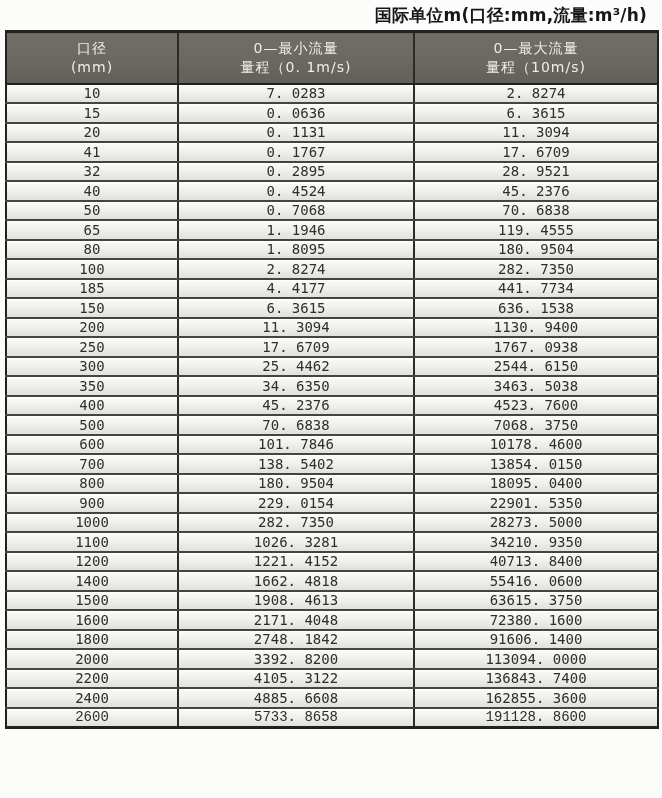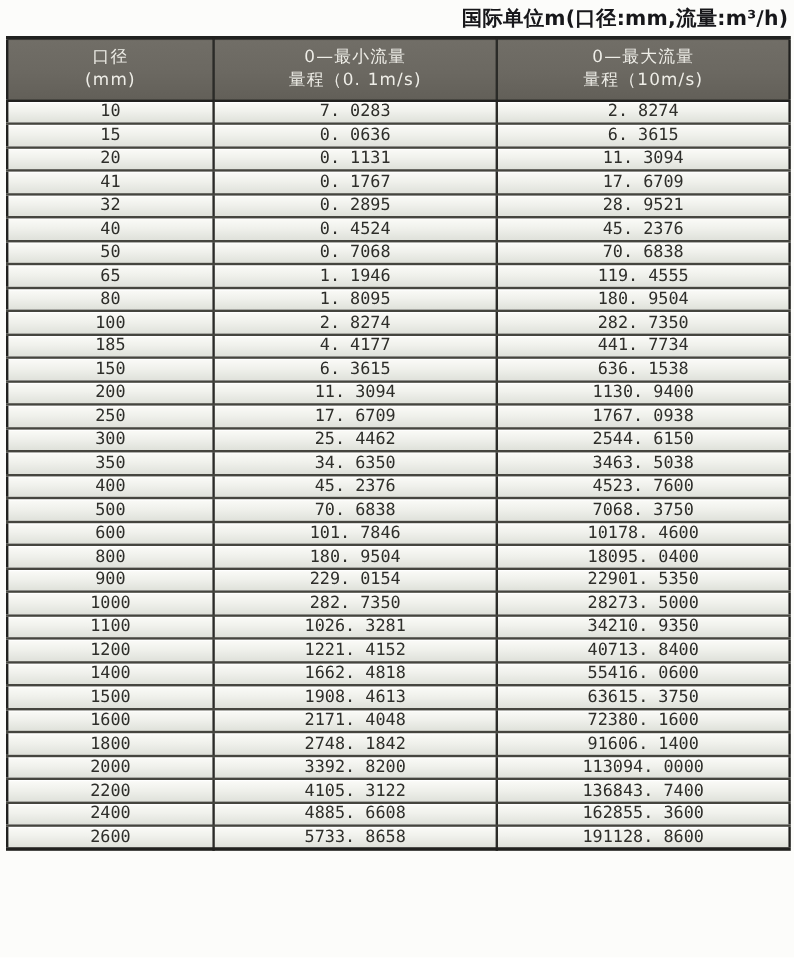--- a/index.html
+++ b/index.html
@@ -7,21 +7,21 @@
   .page {
     width:662px; height:798px;
     background:#fcfcfa;
     font-family:"DejaVu Sans","Liberation Sans",sans-serif;
     overflow:hidden;
     position:relative;
   }
   .title-bar {
     height:30px;
     display:flex; align-items:center; justify-content:flex-end;
-    padding-right:5px;
+    padding-right:15px;
   }
   .title {
     font-size:17px; font-weight:700; color:#17171a;
     letter-spacing:.2px;
     white-space:nowrap;
   }
   table.flow {
     width:652px; margin:0 5px;
     border-collapse:collapse; table-layout:fixed;
     border:2px solid #21211f;
@@ -51,21 +51,21 @@
     text-align:center; vertical-align:middle;
     font-family:"DejaVu Sans Mono","Liberation Mono",monospace;
     font-size:14px;
     color:#2e2e2a;
     background:linear-gradient(180deg,#fbfbf8 0%,#f0f1ec 45%,#dfe1da 100%);
     box-shadow:inset 0 1px 0 #ffffff;
     border-bottom:2px solid #45453f;
     white-space:nowrap;
     overflow:hidden;
   }
-  tbody tr:last-child td { border-bottom:none; }
+  tbody tr:last-child td { border-bottom:none;font-family:Liberation Mono, monospace; }
 </style>
 </head>
 <body>
 
 <div class="page">
 
   <div class="title-bar">
     <div class="title">国际单位m(口径:mm,流量:m³/h)</div>
   </div>
 
@@ -181,20 +181,25 @@
           <td>500</td>
           <td>70. 6838</td>
           <td>7068. 3750</td>
         </tr>
         <tr>
           <td>600</td>
           <td>101. 7846</td>
           <td>10178. 4600</td>
         </tr>
         <tr>
+          <td>700</td>
+          <td>138. 5402</td>
+          <td>13854. 0150</td>
+        </tr>
+        <tr>
           <td>800</td>
           <td>180. 9504</td>
           <td>18095. 0400</td>
         </tr>
         <tr>
           <td>900</td>
           <td>229. 0154</td>
           <td>22901. 5350</td>
         </tr>
         <tr>

